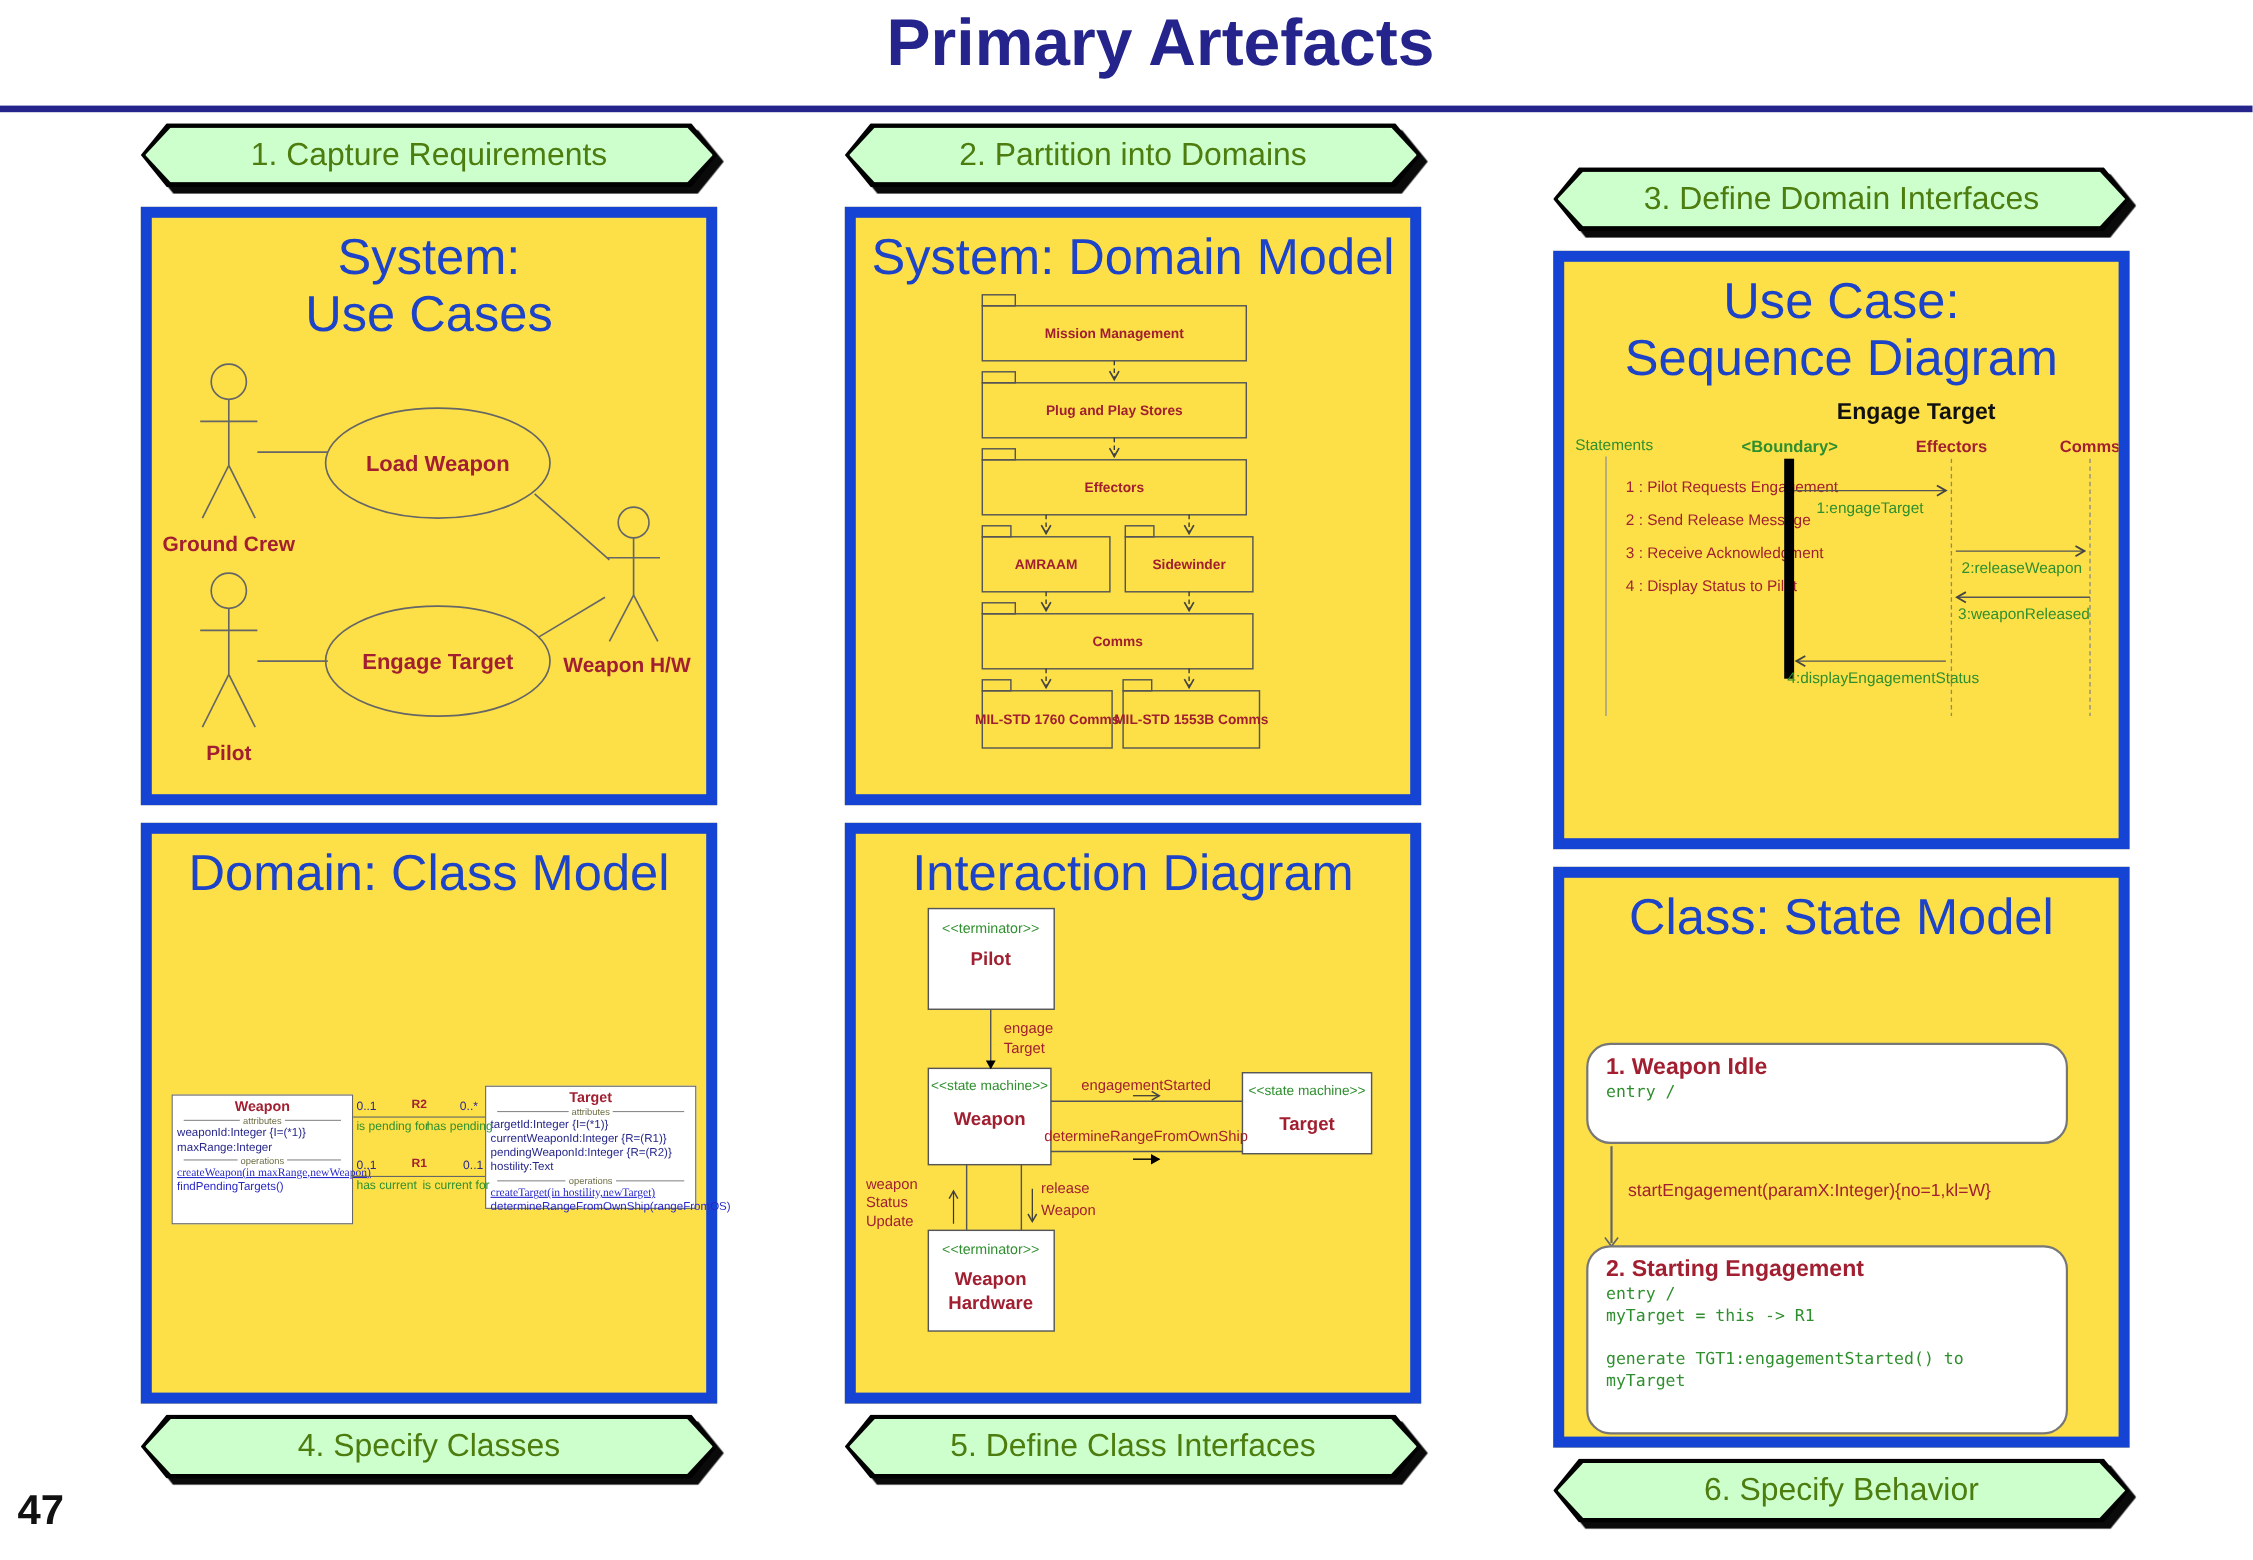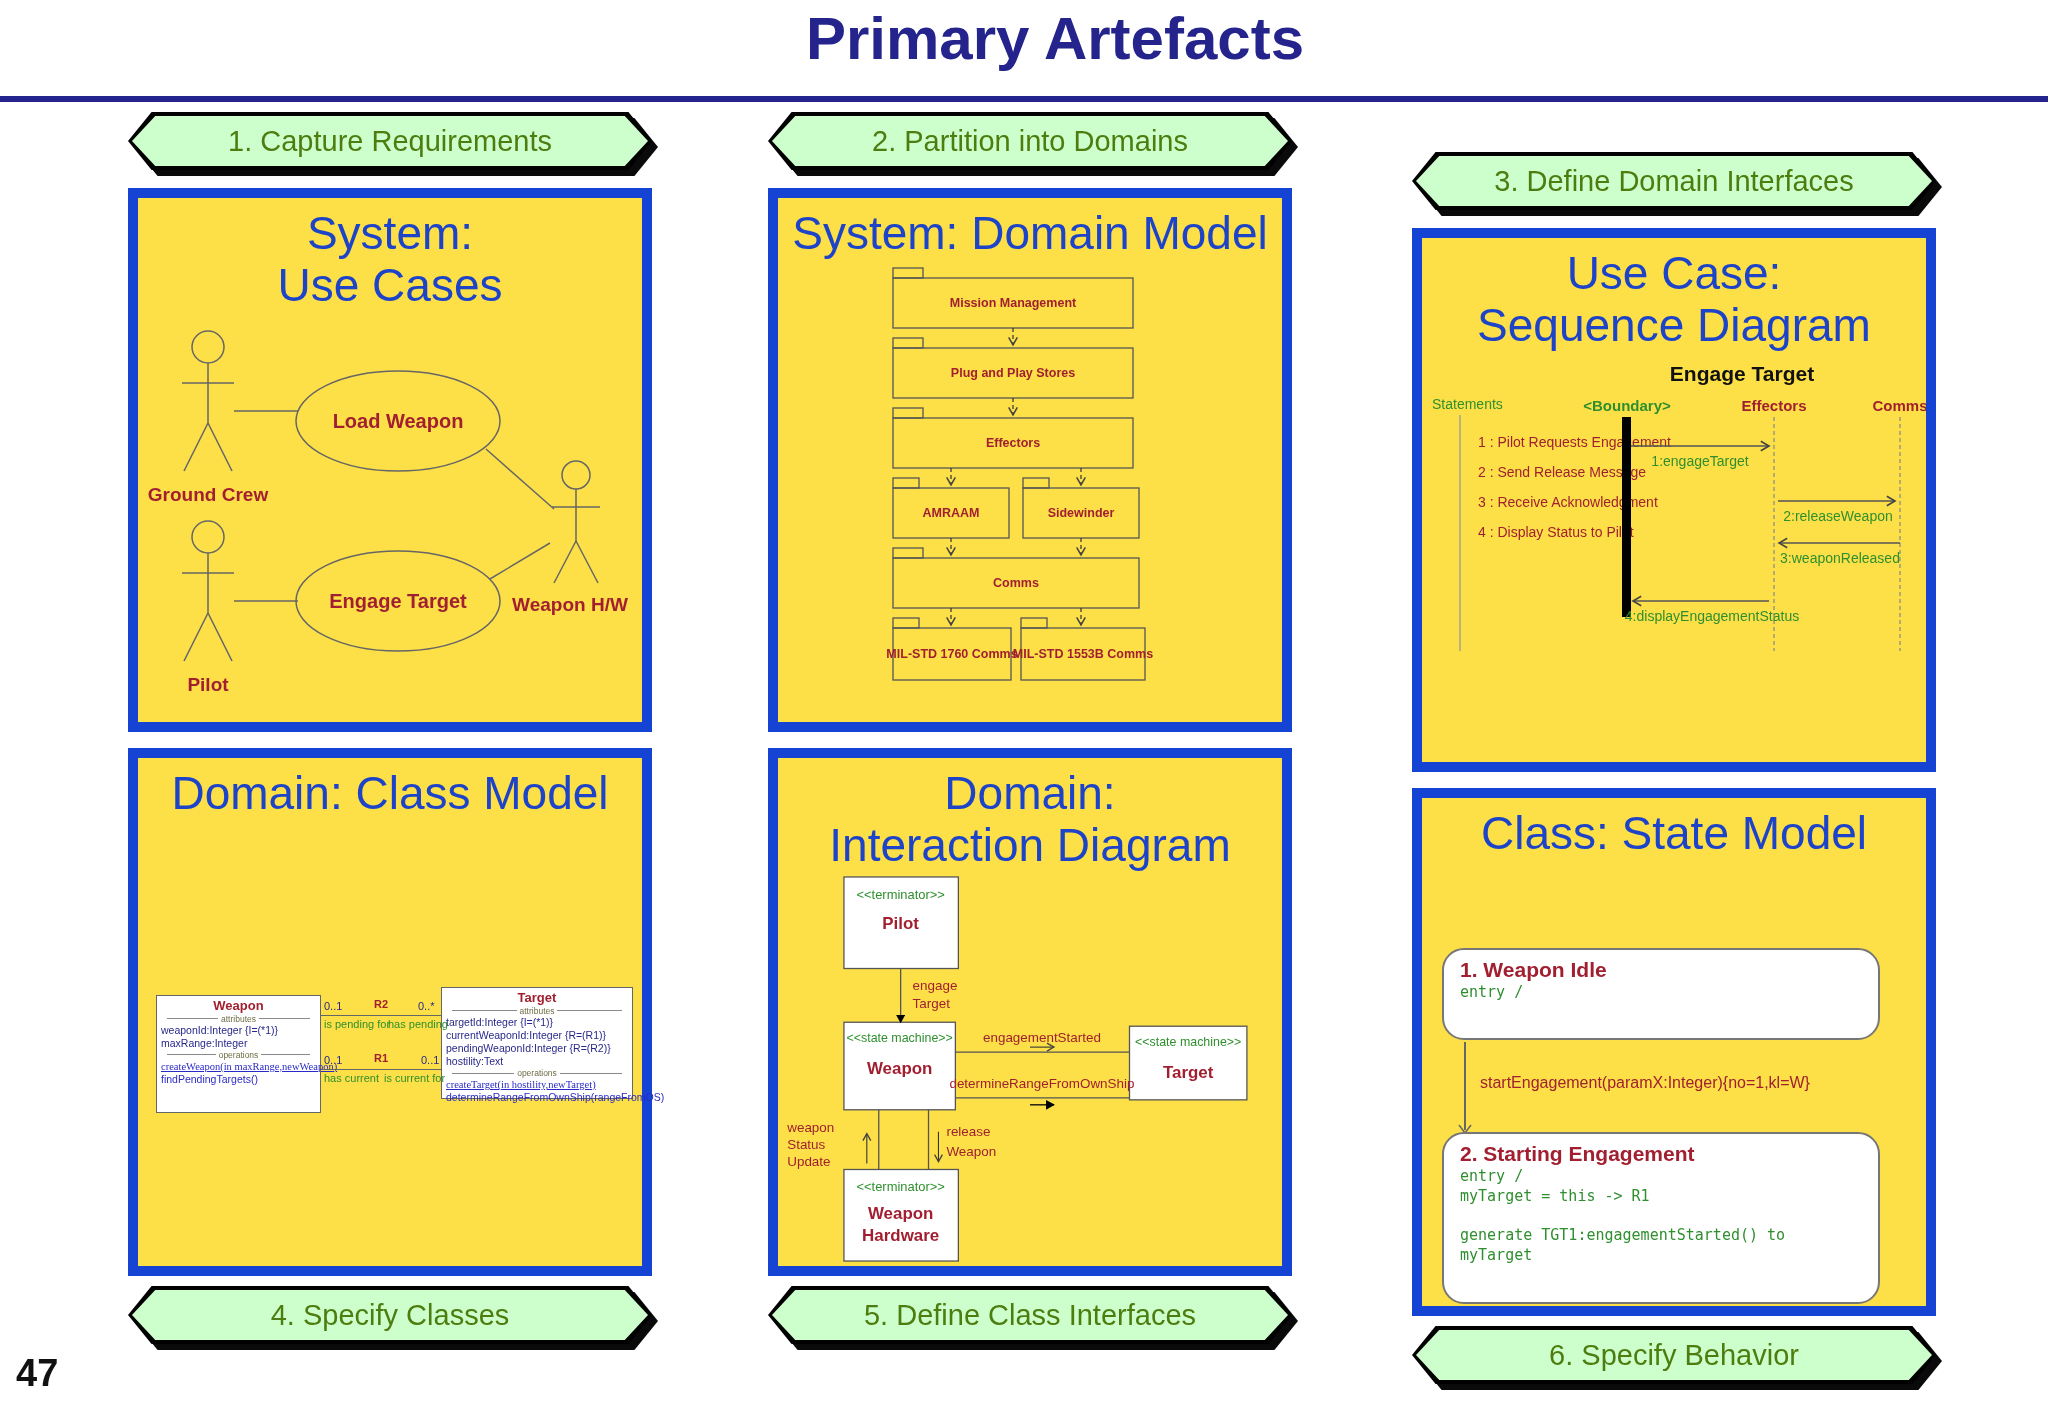--- a/index.html
+++ b/index.html
@@ -267,21 +267,20 @@
       <div class="assoc-txt rel-name" style="left:236px; top:67px;">R1</div>
       <div class="assoc-txt mult" style="left:283px; top:69px;">0..1</div>
       <div class="assoc-txt role" style="left:186px; top:87px;">has current</div>
       <div class="assoc-txt role" style="left:246px; top:87px;">is current for</div>
     </div>
   </div>
 
   
   <div class="panel panel-row2 col2">
     <div class="panel-title">
-      <div>Domain:</div>
       <div>Interaction Diagram</div>
     </div>
     <svg width="504" height="396" viewBox="0 0 504 398">
       <g stroke="#555" fill="#fff" stroke-width="1.3">
         <rect x="65" y="6" width="115" height="92"></rect>
         <rect x="65" y="152" width="112" height="88"></rect>
         <rect x="352" y="156" width="118" height="74"></rect>
         <rect x="65" y="300" width="115" height="92"></rect>
       </g>
       <text x="122" y="28" text-anchor="middle" font-size="13" class="grn">&lt;&lt;terminator&gt;&gt;</text>

